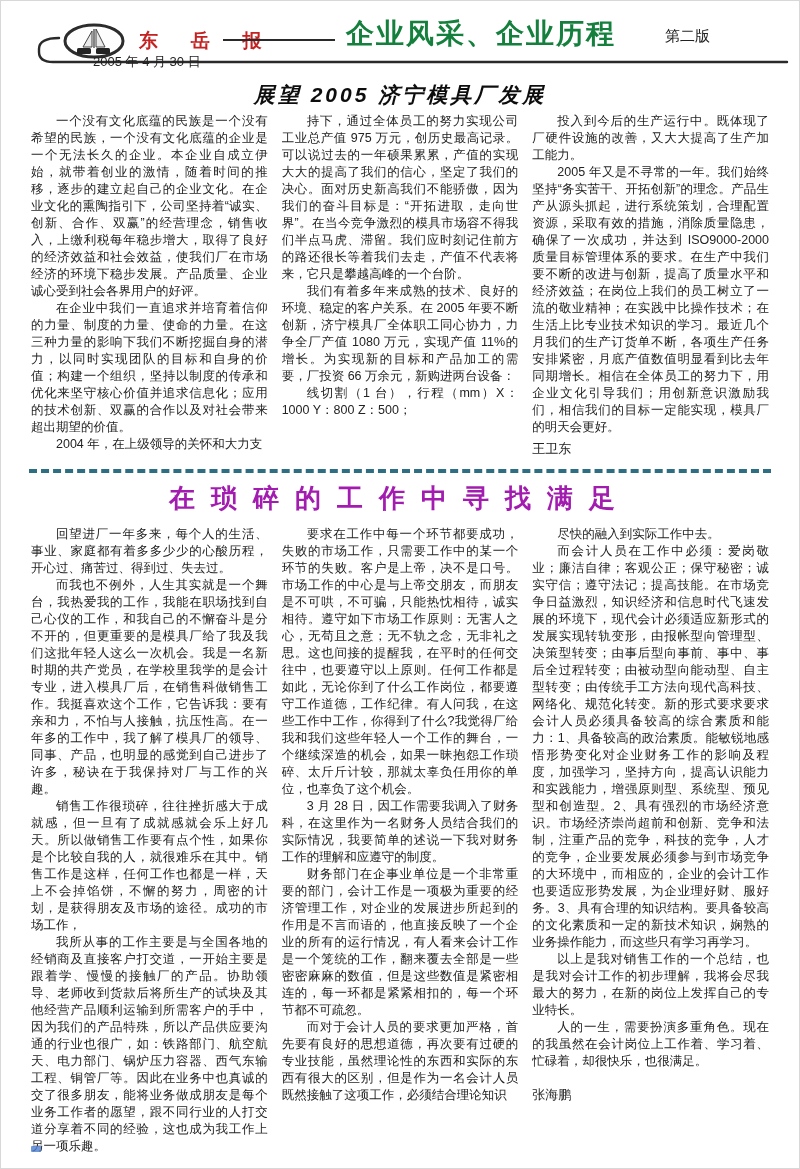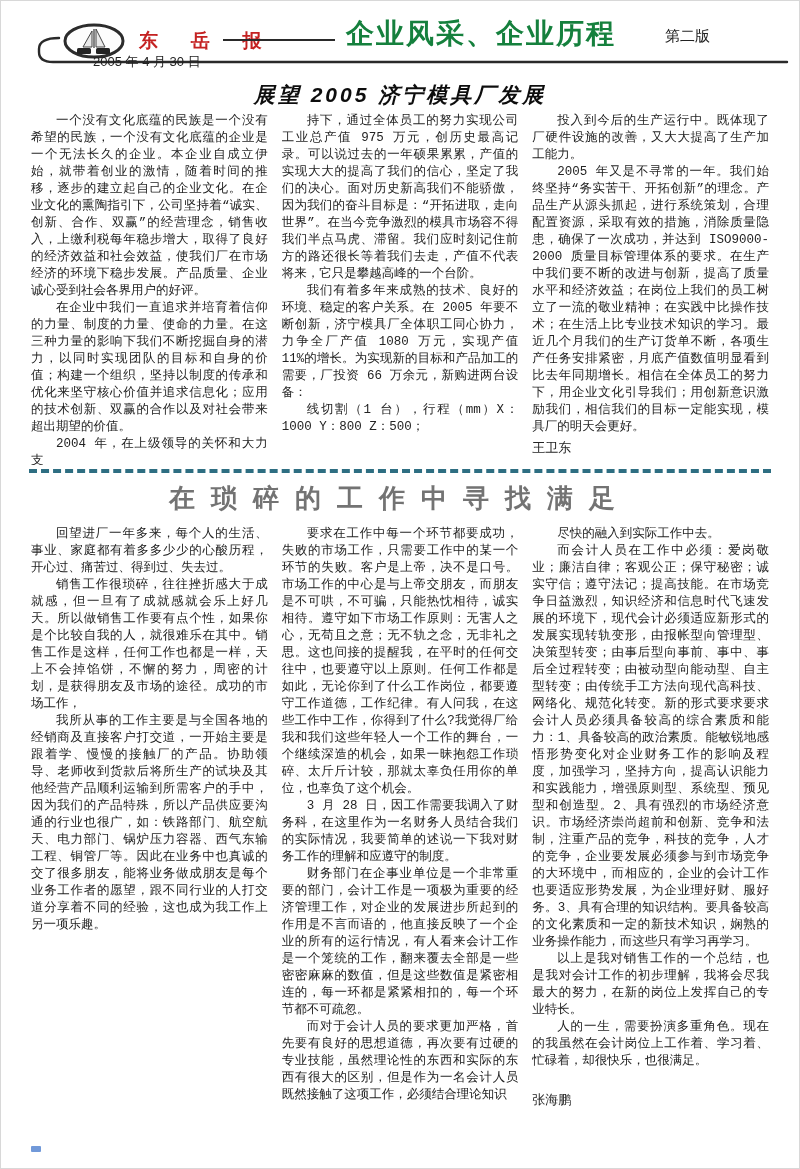--- a/index.html
+++ b/index.html
@@ -35,35 +35,35 @@
   
   .article1-title {
     margin: 6px 0 4px; text-align: center;
     font-size: 21px; font-weight: 800; font-style: italic;
     letter-spacing: 3px; color: #0d0d0d;
     font-family: Liberation Sans, sans-serif;
   }
   .article-cols { display: flex; gap: 14px; padding: 0 30px; }
   .col {
     flex: 1 1 0; overflow: hidden;
-    font-size: 12.5px; line-height: 17px; text-align: justify; font-family: Liberation Mono, monospace;
+    font-size: 12.5px; line-height: 17px; text-align: justify;
   }
   .a1 .col { height: 352px; }
   .a2 .col { height: 642px; }
   .para { margin: 0; text-indent: 2em; }
   .byline { text-align: left; padding-right: 42px; margin-top: 4px; font-size: 13px; }
-  .byline.a2b { margin-top: 22px; padding-right: 60px; }
+  .byline.a2b { margin-top: 16px; padding-right: 60px; }
   .separator {
     margin: 4px 28px 2px; height: 0;
     border-top: 4px dashed #2e6e82;
   }
   .article2-title {
     margin: 8px 0 10px; text-align: center;
     font-size: 26px; font-weight: 600; letter-spacing: 16px;
-    color: #737373;
+    color: #a21caf;
     font-family: "Liberation Serif", "DejaVu Serif", serif;
   }
   .bottom-artifact {
     position: absolute; left: 30px; bottom: 16px;
     width: 10px; height: 6px; background: #4d7fd0; opacity: .8; border-radius: 1px;
   }
 </style>
 </head>
 <body>
 
@@ -120,20 +120,21 @@
   </div>
 
   <div class="separator"></div>
 
   <div>
     <h1 class="article2-title">在琐碎的工作中寻找满足</h1>
 
     <div class="article-cols a2">
       <div class="col">
           <p class="para">回望进厂一年多来，每个人的生活、事业、家庭都有着多多少少的心酸历程，开心过、痛苦过、得到过、失去过。</p>
+          <p class="para">而我也不例外，人生其实就是一个舞台，我热爱我的工作，我能在职场找到自己心仪的工作，和我自己的不懈奋斗是分不开的，但更重要的是模具厂给了我及我们这批年轻人这么一次机会。我是一名新时期的共产党员，在学校里我学的是会计专业，进入模具厂后，在销售科做销售工作。我挺喜欢这个工作，它告诉我：要有亲和力，不怕与人接触，抗压性高。在一年多的工作中，我了解了模具厂的领导、同事、产品，也明显的感觉到自己进步了许多，秘诀在于我保持对厂与工作的兴趣。</p>
           <p class="para">销售工作很琐碎，往往挫折感大于成就感，但一旦有了成就感就会乐上好几天。所以做销售工作要有点个性，如果你是个比较自我的人，就很难乐在其中。销售工作是这样，任何工作也都是一样，天上不会掉馅饼，不懈的努力，周密的计划，是获得朋友及市场的途径。成功的市场工作，</p>
           <p class="para">我所从事的工作主要是与全国各地的经销商及直接客户打交道，一开始主要是跟着学、慢慢的接触厂的产品。协助领导、老师收到货款后将所生产的试块及其他经营产品顺利运输到所需客户的手中，因为我们的产品特殊，所以产品供应要沟通的行业也很广，如：铁路部门、航空航天、电力部门、锅炉压力容器、西气东输工程、铜管厂等。因此在业务中也真诚的交了很多朋友，能将业务做成朋友是每个业务工作者的愿望，跟不同行业的人打交道分享着不同的经验，这也成为我工作上另一项乐趣。</p>
         </div>
       <div class="col">
           <p class="para">要求在工作中每一个环节都要成功，失败的市场工作，只需要工作中的某一个环节的失败。客户是上帝，决不是口号。市场工作的中心是与上帝交朋友，而朋友是不可哄，不可骗，只能热忱相待，诚实相待。遵守如下市场工作原则：无害人之心，无苟且之意；无不轨之念，无非礼之思。这也间接的提醒我，在平时的任何交往中，也要遵守以上原则。任何工作都是如此，无论你到了什么工作岗位，都要遵守工作道德，工作纪律。有人问我，在这些工作中工作，你得到了什么?我觉得厂给我和我们这些年轻人一个工作的舞台，一个继续深造的机会，如果一昧抱怨工作琐碎、太斤斤计较，那就太辜负任用你的单位，也辜负了这个机会。</p>
           <p class="para">3 月 28 日，因工作需要我调入了财务科，在这里作为一名财务人员结合我们的实际情况，我要简单的述说一下我对财务工作的理解和应遵守的制度。</p>
           <p class="para">财务部门在企事业单位是一个非常重要的部门，会计工作是一项极为重要的经济管理工作，对企业的发展进步所起到的作用是不言而语的，他直接反映了一个企业的所有的运行情况，有人看来会计工作是一个笼统的工作，翻来覆去全部是一些密密麻麻的数值，但是这些数值是紧密相连的，每一环都是紧紧相扣的，每一个环节都不可疏忽。</p>
           <p class="para">而对于会计人员的要求更加严格，首先要有良好的思想道德，再次要有过硬的专业技能，虽然理论性的东西和实际的东西有很大的区别，但是作为一名会计人员既然接触了这项工作，必须结合理论知识</p>
         </div>
       <div class="col">

